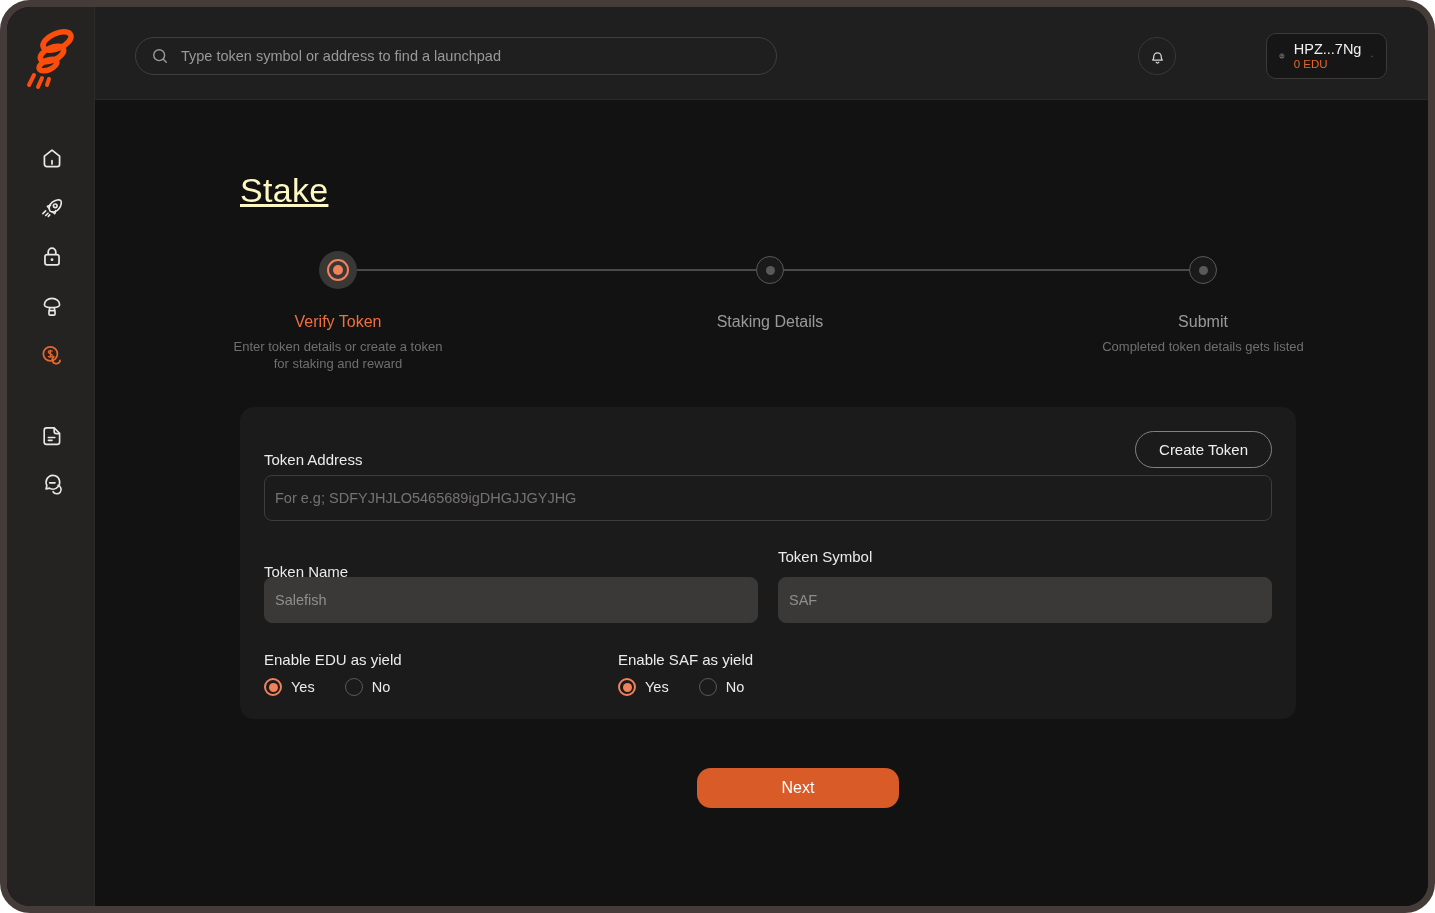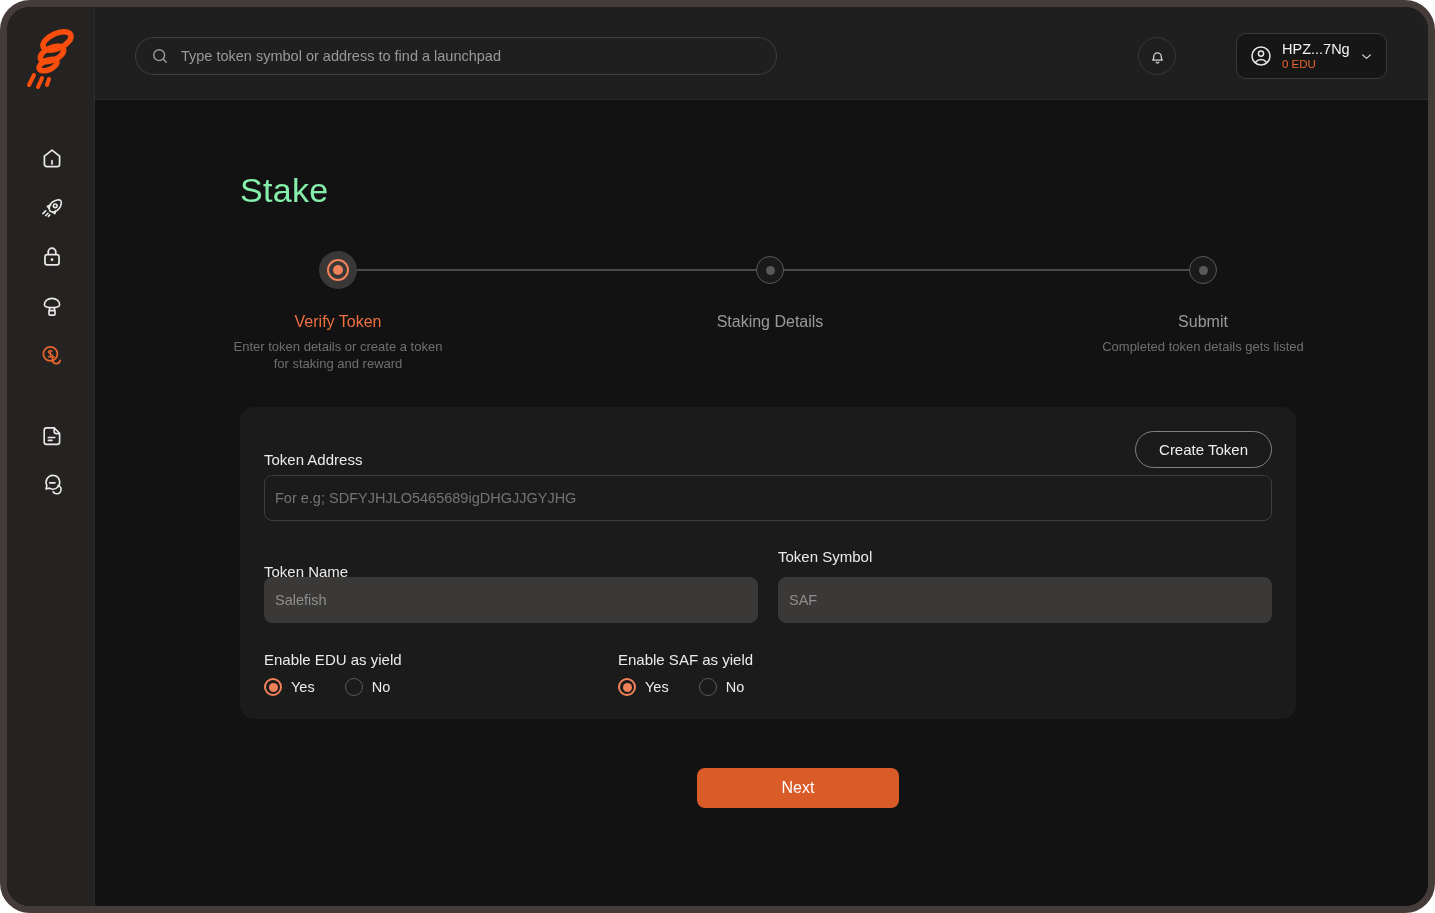--- a/index.html
+++ b/index.html
@@ -35,32 +35,32 @@
     flex:1; background:transparent; border:none; outline:none;
     color:#d5d4d3; font-size:14.5px; font-family:"Liberation Sans", sans-serif;
   }
   .search input::placeholder { color:#9a9998; }
   .bell {
     position:absolute; right:252px; top:30px; width:38px; height:38px;
     border:1px solid #393837; border-radius:50%;
     display:flex; align-items:center; justify-content:center; cursor:pointer;
   }
   .wallet {
-    position:absolute; right:41px; top:26px; width:151px; height:46px;
+    position:absolute; right:41px; top:26px; width:121px; height:46px;
     background:#171616; border:1px solid #3b3a39; border-radius:10px;
     display:flex; align-items:center; padding:0 12px; gap:9px; cursor:pointer;
   }
   .wallet-texts { flex:1; line-height:1.15; }
   .wallet-address { color:#f2f1f0; font-size:14.5px; }
   .wallet-balance { color:#e8662e; font-size:11.5px; margin-top:1px; }
   
   .main { position:absolute; left:88px; right:0; top:93px; bottom:0; background:#131212; }
   .page-title {
     position:absolute; left:145px; top:71px;
-    color:#86efac; font-size:34px; font-weight:500; letter-spacing:.3px;
+    color:#fef9c3; font-size:34px; font-weight:500; letter-spacing:.3px;text-decoration:underline;
   }
   .watch-btn {
     position:absolute; left:899px; top:85px; width:302px; height:34px;
     background:#2b2a2a; border-radius:8px; display:flex; align-items:center;
     gap:12px; padding:0 15px; cursor:pointer;
   }
   .yt { width:26px; height:18px; background:#f61c0d; border-radius:5px;
         display:flex; align-items:center; justify-content:center; }
   .yt::after { content:""; border-left:7px solid #fff; border-top:4.5px solid transparent;
                border-bottom:4.5px solid transparent; margin-left:1px; }
@@ -108,21 +108,21 @@
   .input.filled::placeholder { color:#8f8e8d; }
   .radio-row { position:absolute; display:flex; gap:30px; align-items:center; }
   .radio-item { display:flex; align-items:center; gap:9px; cursor:pointer; }
   .radio-circle { width:18px; height:18px; border-radius:50%; border:1.5px solid #5a5958;
                   display:flex; align-items:center; justify-content:center; }
   .radio-circle.selected { border:2px solid #f08159; }
   .radio-circle.selected .rdot { width:9px; height:9px; border-radius:50%; background:#f08159; }
   .radio-label { color:#ecebea; font-size:14.5px; }
   .next-btn {
     position:absolute; left:602px; top:668px; width:202px; height:40px;
-    background:#d95b28; border:none; border-radius:8px; color:#ffffff;
+    background:#d95b28; border:none; border-radius:14px; color:#ffffff;
     font-size:16px; cursor:pointer; font-family:"Liberation Sans", sans-serif;
   }
 </style>
 </head>
 <body>
 
 <div class="window">
 
   <nav class="sidebar">
     <svg class="logo" viewBox="0 0 60 72" fill="none">

